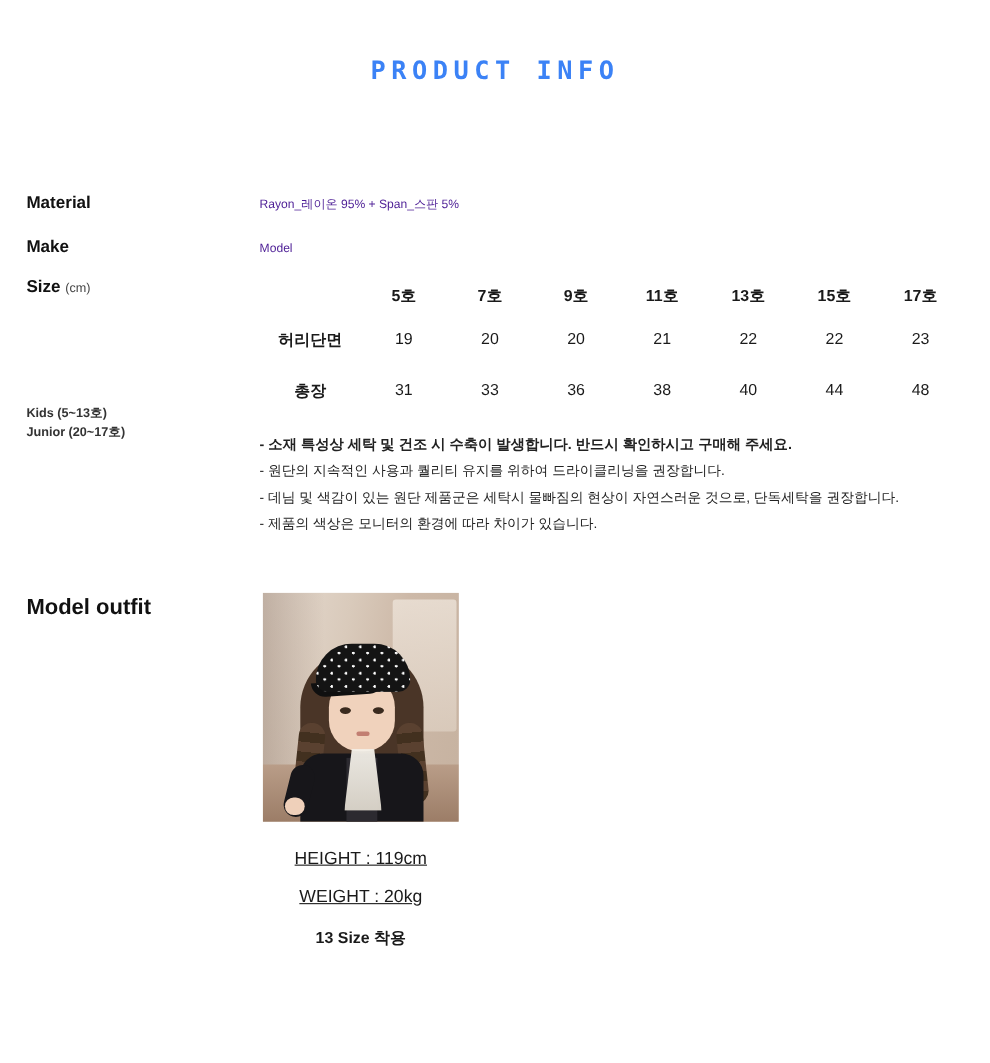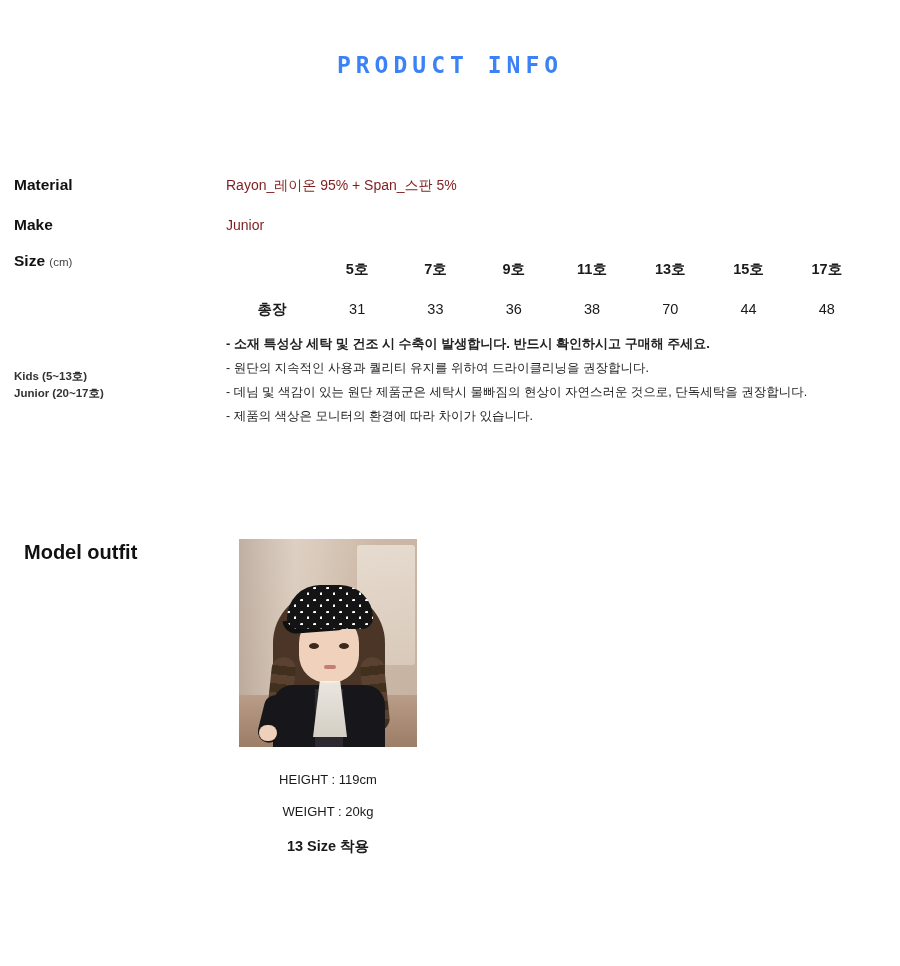--- a/index.html
+++ b/index.html
@@ -33,21 +33,21 @@
     font-weight: bold;
     font-size: 23px;
     letter-spacing: 5px;
     color: #3b82f6;
   }
 
   
   .spec {
     position: absolute;
     top: 176px;
-    left: 14px;
+    left: 24px;
     width: 852px;
   }
 
   .row {
     position: relative;
     min-height: 26px;
   }
 
   .label {
     position: absolute;
@@ -58,22 +58,22 @@
     white-space: nowrap;
   }
   .label .sub {
     font-size: 11.5px;
     font-weight: normal;
     color: #444;
   }
 
   .value {
     margin-left: 212px;
-    font-size: 14px;
-    color: #7f1d1d;
+    font-size: 11px;
+    color: #4c1d95;
     white-space: nowrap;
   }
 
   .row-material { height: 40px; }
   .row-make { height: 36px; }
 
   .size-note {
     position: absolute;
     left: 0;
     font-size: 11.5px;
@@ -108,20 +108,21 @@
   .size-table th.last { font-weight: bold; }
   .size-table td.rowhdr, .size-table th.rowhdr {
     font-weight: bold;
     text-align: center;
     width: 92px;
   }
 
   
   .notes {
     margin-left: 212px;
+    margin-top: 14px;
   }
   .note {
     font-size: 12.5px;
     color: #222;
     line-height: 24px;
     white-space: nowrap;
   }
   .note.bold {
     font-weight: bold;
     font-size: 13px;
@@ -244,23 +245,24 @@
   .model-name {
     margin-top: 22px;
     font-family: "DejaVu Sans Mono", monospace;
     font-size: 18px;
     font-weight: bold;
     letter-spacing: 1px;
     color: #1a1a1a;
   }
   .model-stat {
     margin-top: 17px;
-    font-size: 13px;
+    font-size: 16px;
     color: #1a1a1a;
     white-space: nowrap;
+    text-decoration: underline;
   }
   .model-stat.first { margin-top: 25px; }
   .model-size {
     margin-top: 18px;
     font-size: 14.5px;
     font-weight: bold;
     color: #1a1a1a;
   }
 </style>
 </head>
@@ -272,21 +274,21 @@
 
   <div class="spec">
 
     <div class="row row-material">
       <span class="label">Material</span>
       <span class="value">Rayon_레이온 95% + Span_스판 5%</span>
     </div>
 
     <div class="row row-make">
       <span class="label">Make</span>
-      <span class="value">Junior</span>
+      <span class="value">Model</span>
     </div>
 
     <div class="row">
       <span class="label">
         <span>Size</span>
         <span class="sub">(cm)</span>
       </span>
       <span class="size-note n1">Kids (5~13호)</span>
       <span class="size-note n2">Junior (20~17호)</span>
 
@@ -298,26 +300,36 @@
             <th>7호</th>
             <th>9호</th>
             <th>11호</th>
             <th>13호</th>
             <th>15호</th>
             <th class="last">17호</th>
           </tr>
         </thead>
         <tbody>
           <tr>
+            <td class="rowhdr">허리단면</td>
+            <td>19</td>
+            <td>20</td>
+            <td>20</td>
+            <td>21</td>
+            <td>22</td>
+            <td>22</td>
+            <td>23</td>
+          </tr>
+          <tr>
             <td class="rowhdr">총장</td>
             <td>31</td>
             <td>33</td>
             <td>36</td>
             <td>38</td>
-            <td>70</td>
+            <td>40</td>
             <td>44</td>
             <td>48</td>
           </tr>
         </tbody>
       </table>
 
       <div class="notes">
         <div class="note bold">- 소재 특성상 세탁 및 건조 시 수축이 발생합니다. 반드시 확인하시고 구매해 주세요.</div>
         <div class="note">- 원단의 지속적인 사용과 퀄리티 유지를 위하여 드라이클리닝을 권장합니다.</div>
         <div class="note">- 데님 및 색감이 있는 원단 제품군은 세탁시 물빠짐의 현상이 자연스러운 것으로, 단독세탁을 권장합니다.</div>

